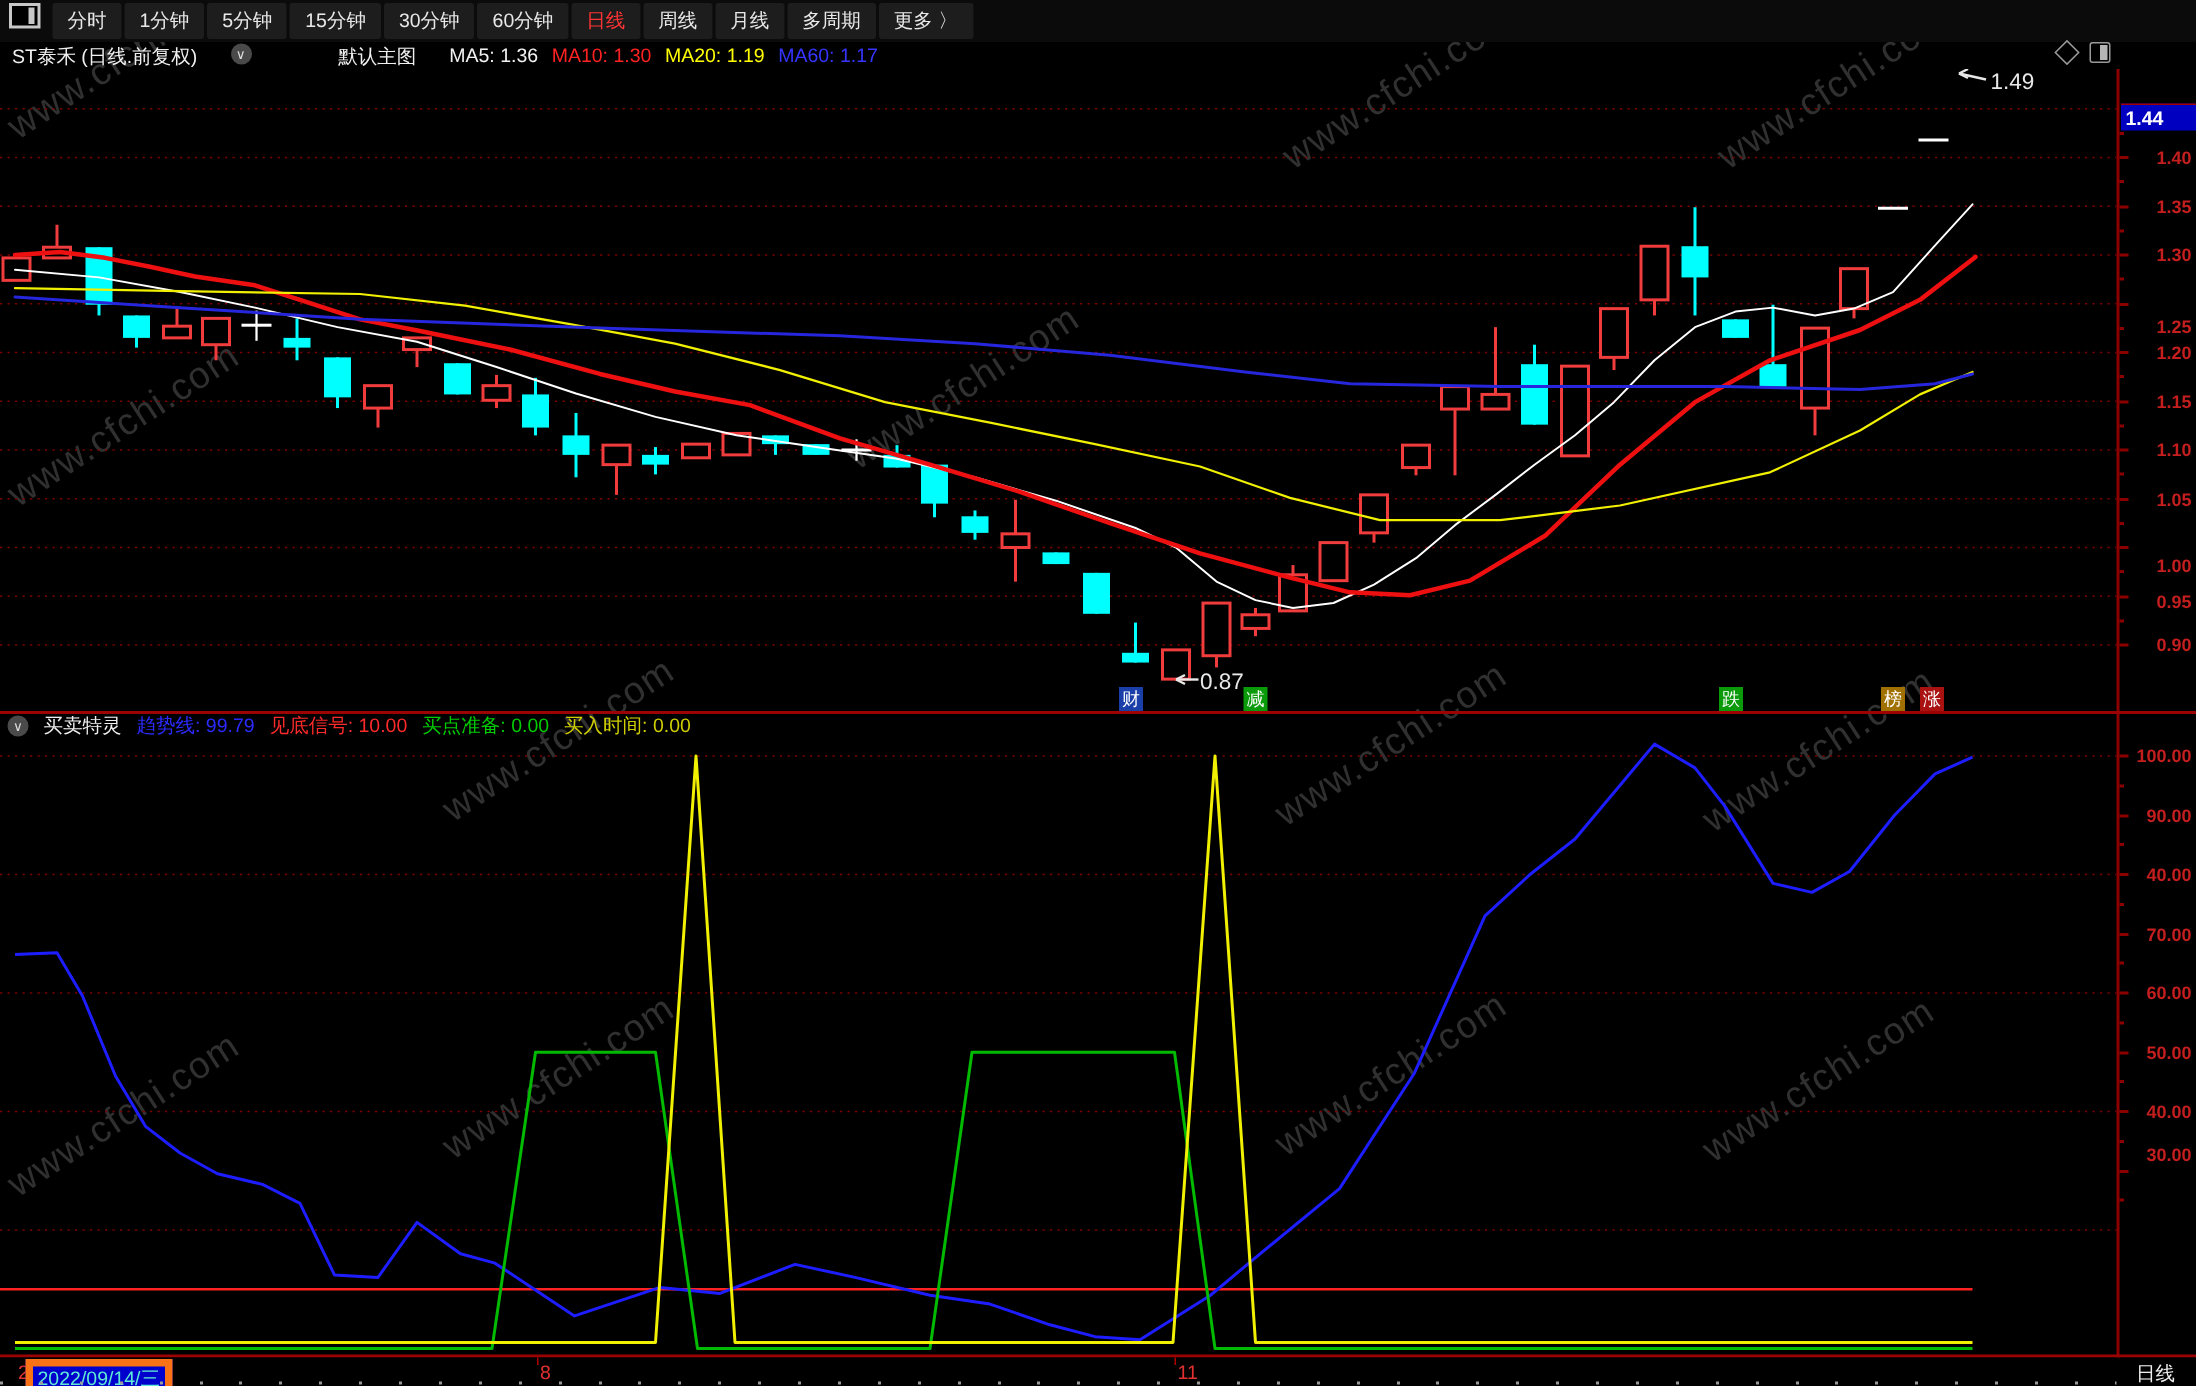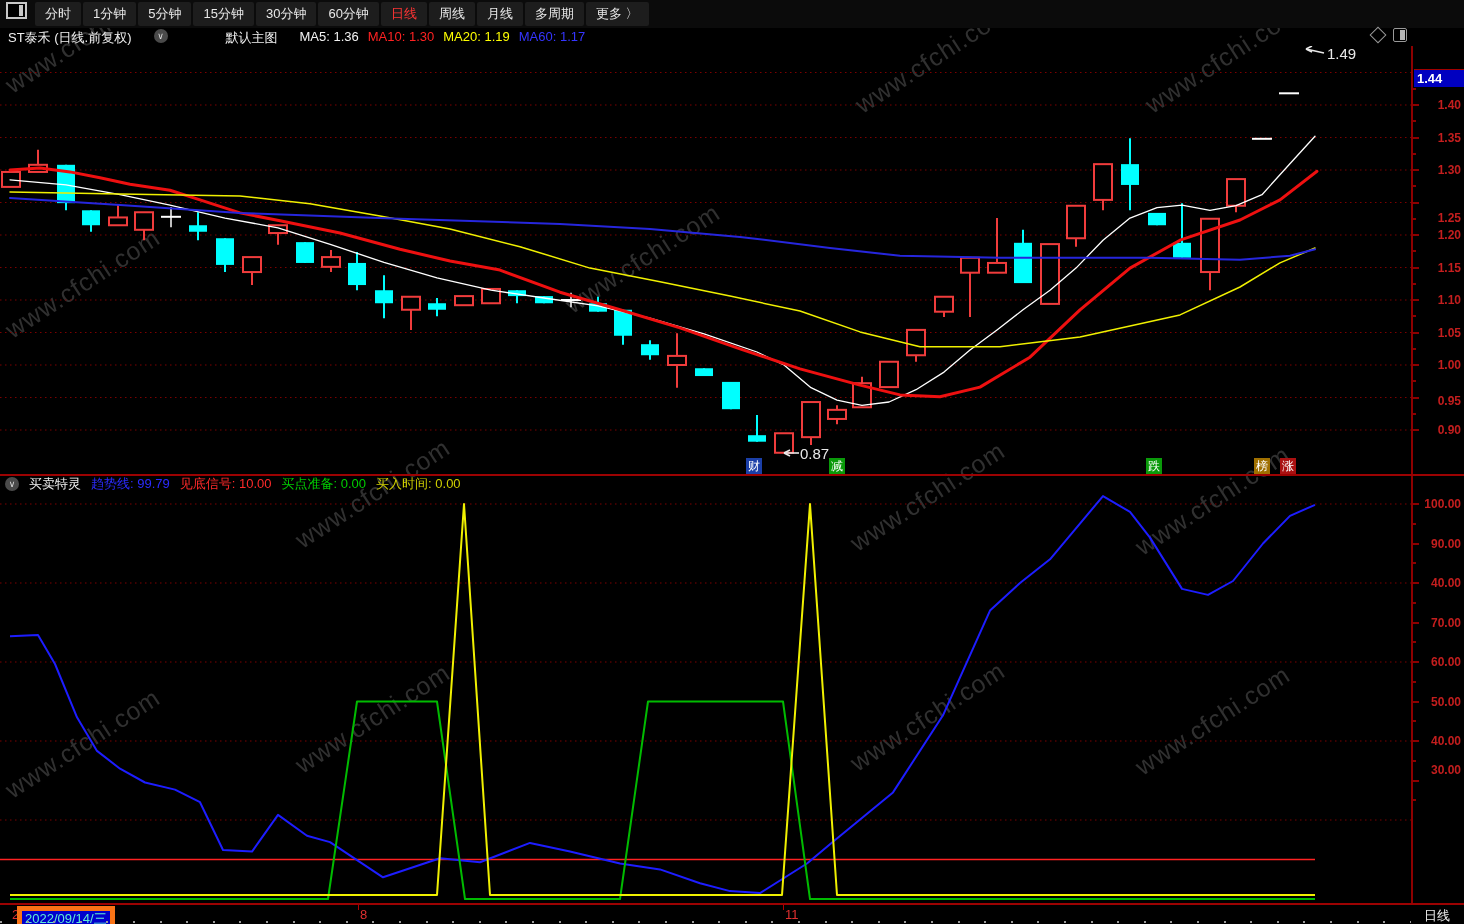--- a/index.html
+++ b/index.html
@@ -390,21 +390,21 @@
     <span class="tick" style="top: 171.75px; width: 3px;"></span>
     <span class="plabel" style="top: 214.5px;">1.15</span>
     <span class="tick" style="top: 220.5px; width: 6px;"></span>
     <span class="tick" style="top: 204.25px; width: 3px;"></span>
     <span class="plabel" style="top: 247px;">1.10</span>
     <span class="tick" style="top: 253px; width: 6px;"></span>
     <span class="tick" style="top: 236.75px; width: 3px;"></span>
     <span class="plabel" style="top: 279.5px;">1.05</span>
     <span class="tick" style="top: 285.5px; width: 6px;"></span>
     <span class="tick" style="top: 269.25px; width: 3px;"></span>
-    <span class="plabel" style="top: 312px; text-align: right;">1.00</span>
+    <span class="plabel" style="top: 324px; text-align: right;">1.00</span>
     <span class="tick" style="top: 318px; width: 6px;"></span>
     <span class="tick" style="top: 301.75px; width: 3px;"></span>
     <span class="plabel" style="top: 348px;">0.95</span>
     <span class="tick" style="top: 350.5px; width: 6px;"></span>
     <span class="tick" style="top: 334.25px; width: 3px;"></span>
     <span class="plabel" style="top: 377px;">0.90</span>
     <span class="tick" style="top: 383px; width: 6px;"></span>
     <span class="tick" style="top: 366.75px; width: 3px;"></span>
     <span class="tick" style="top: 74.25px; width: 3px;"></span>
     <span class="plabel" style="top: 451px;">100.00</span>

